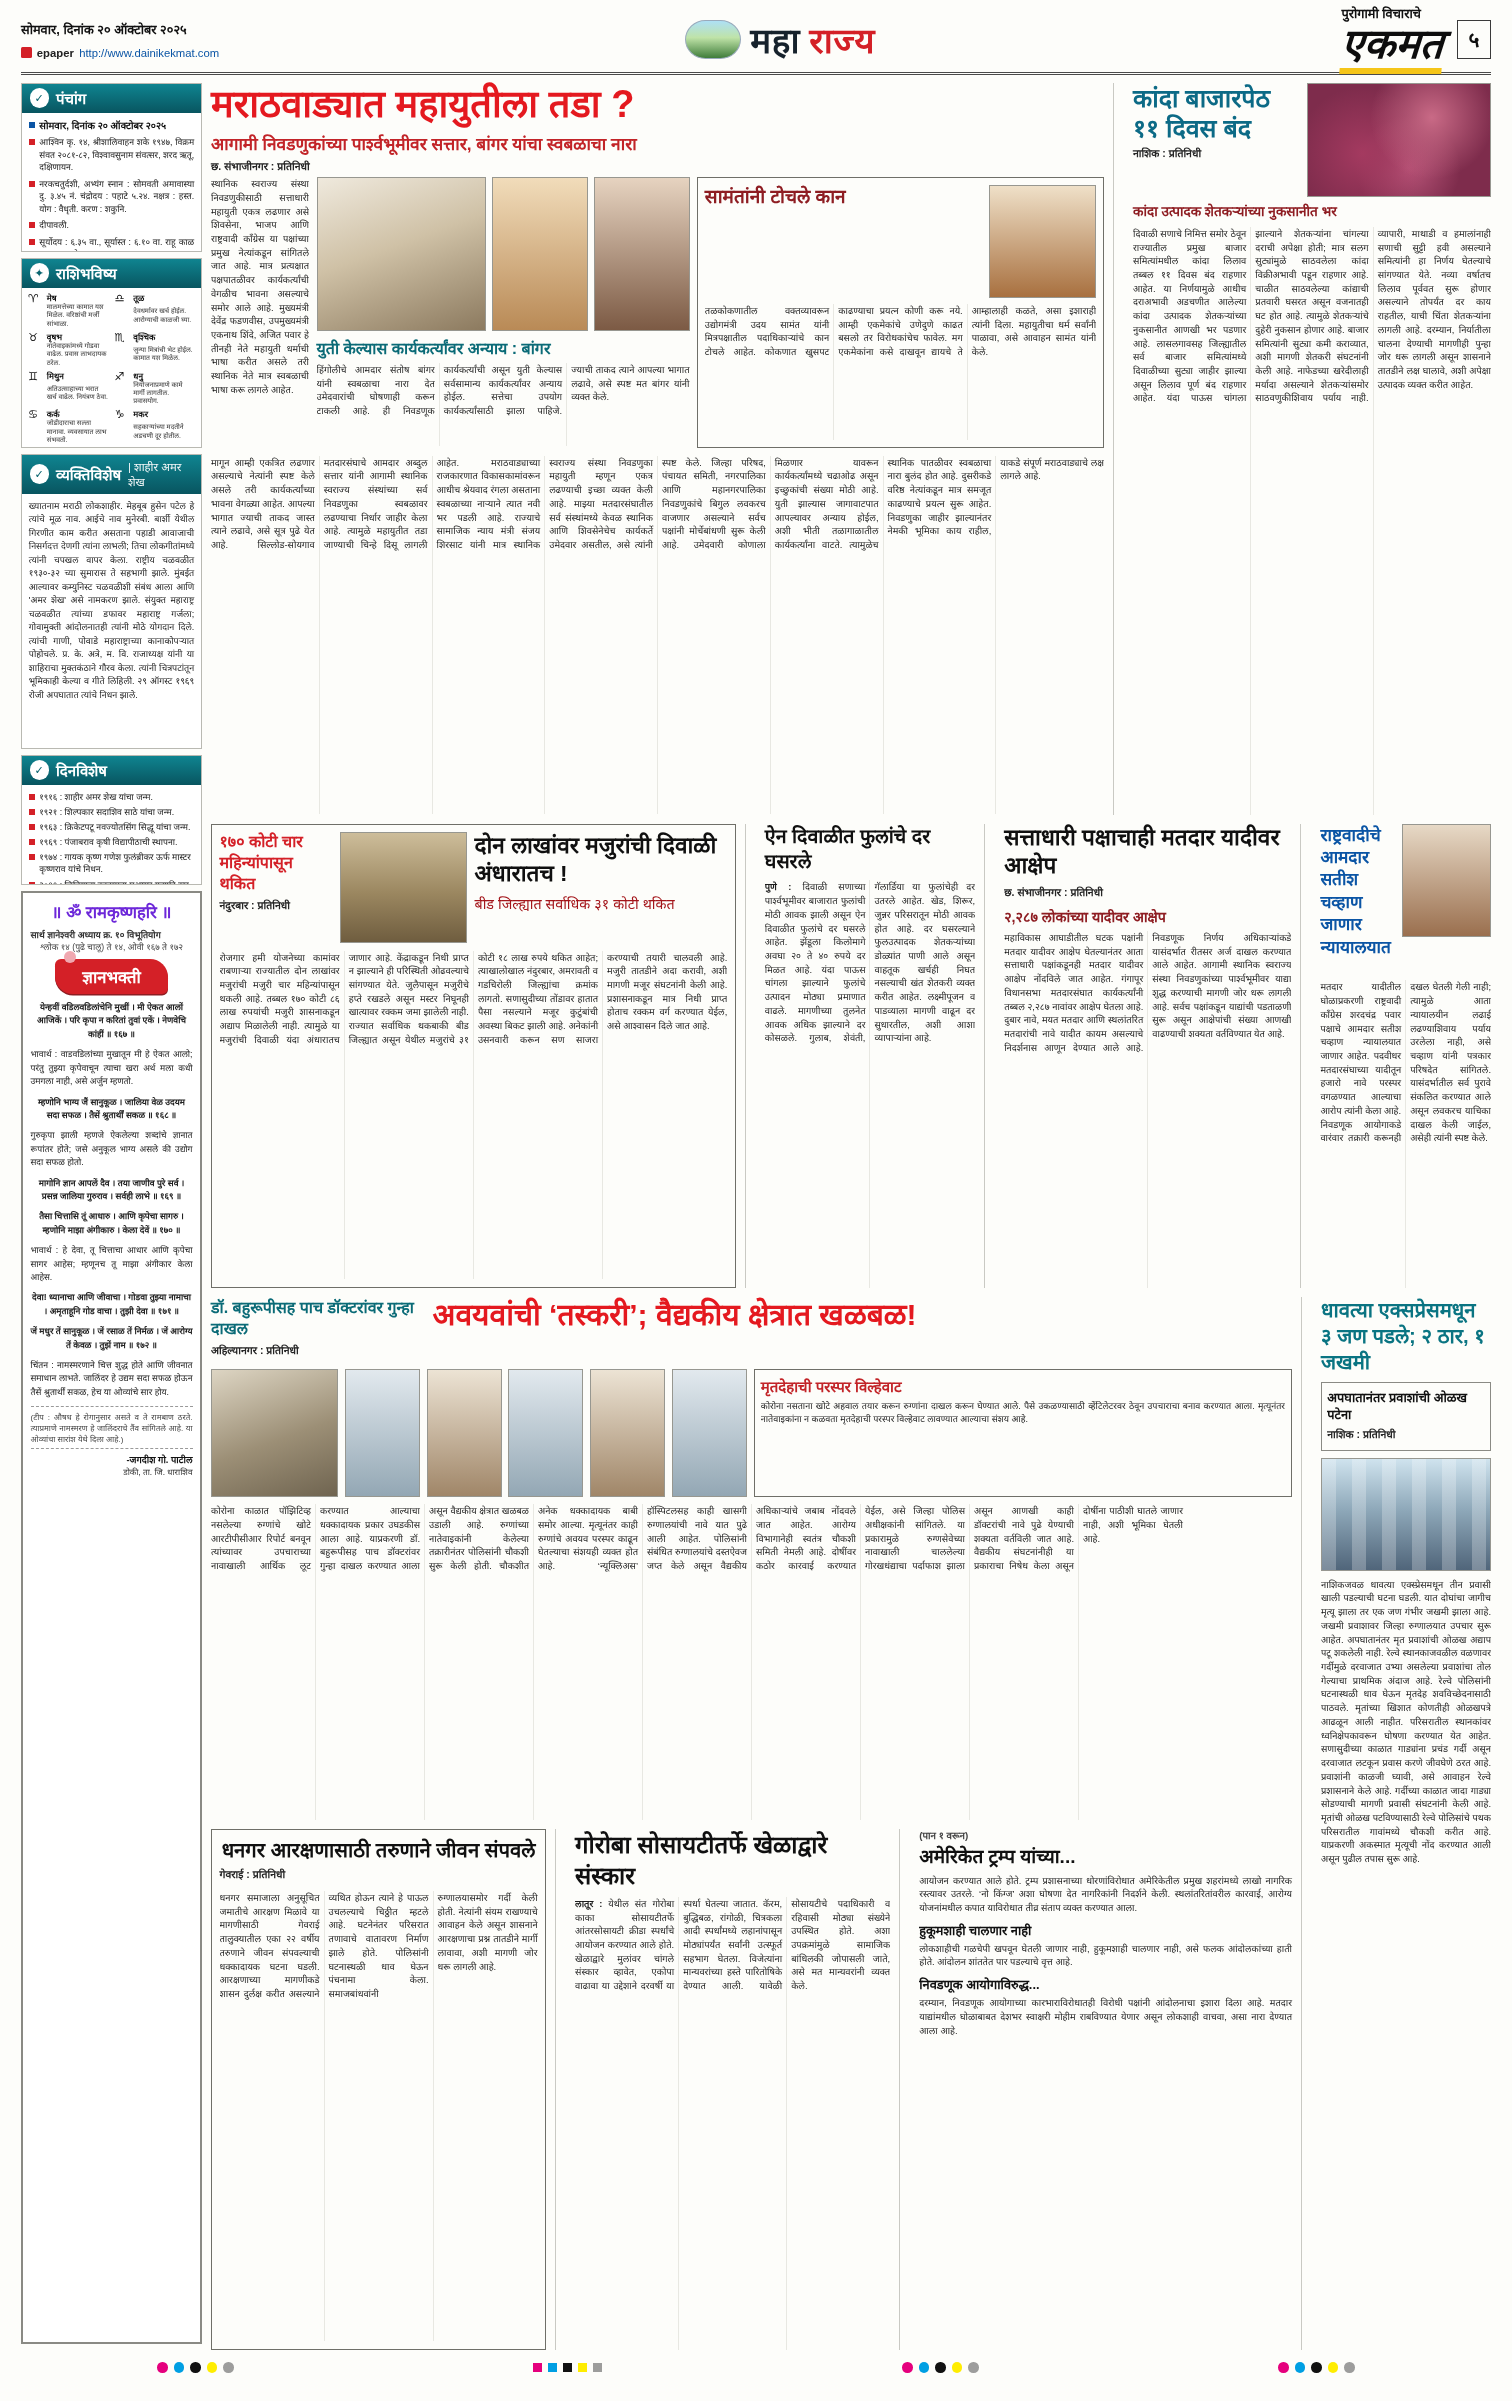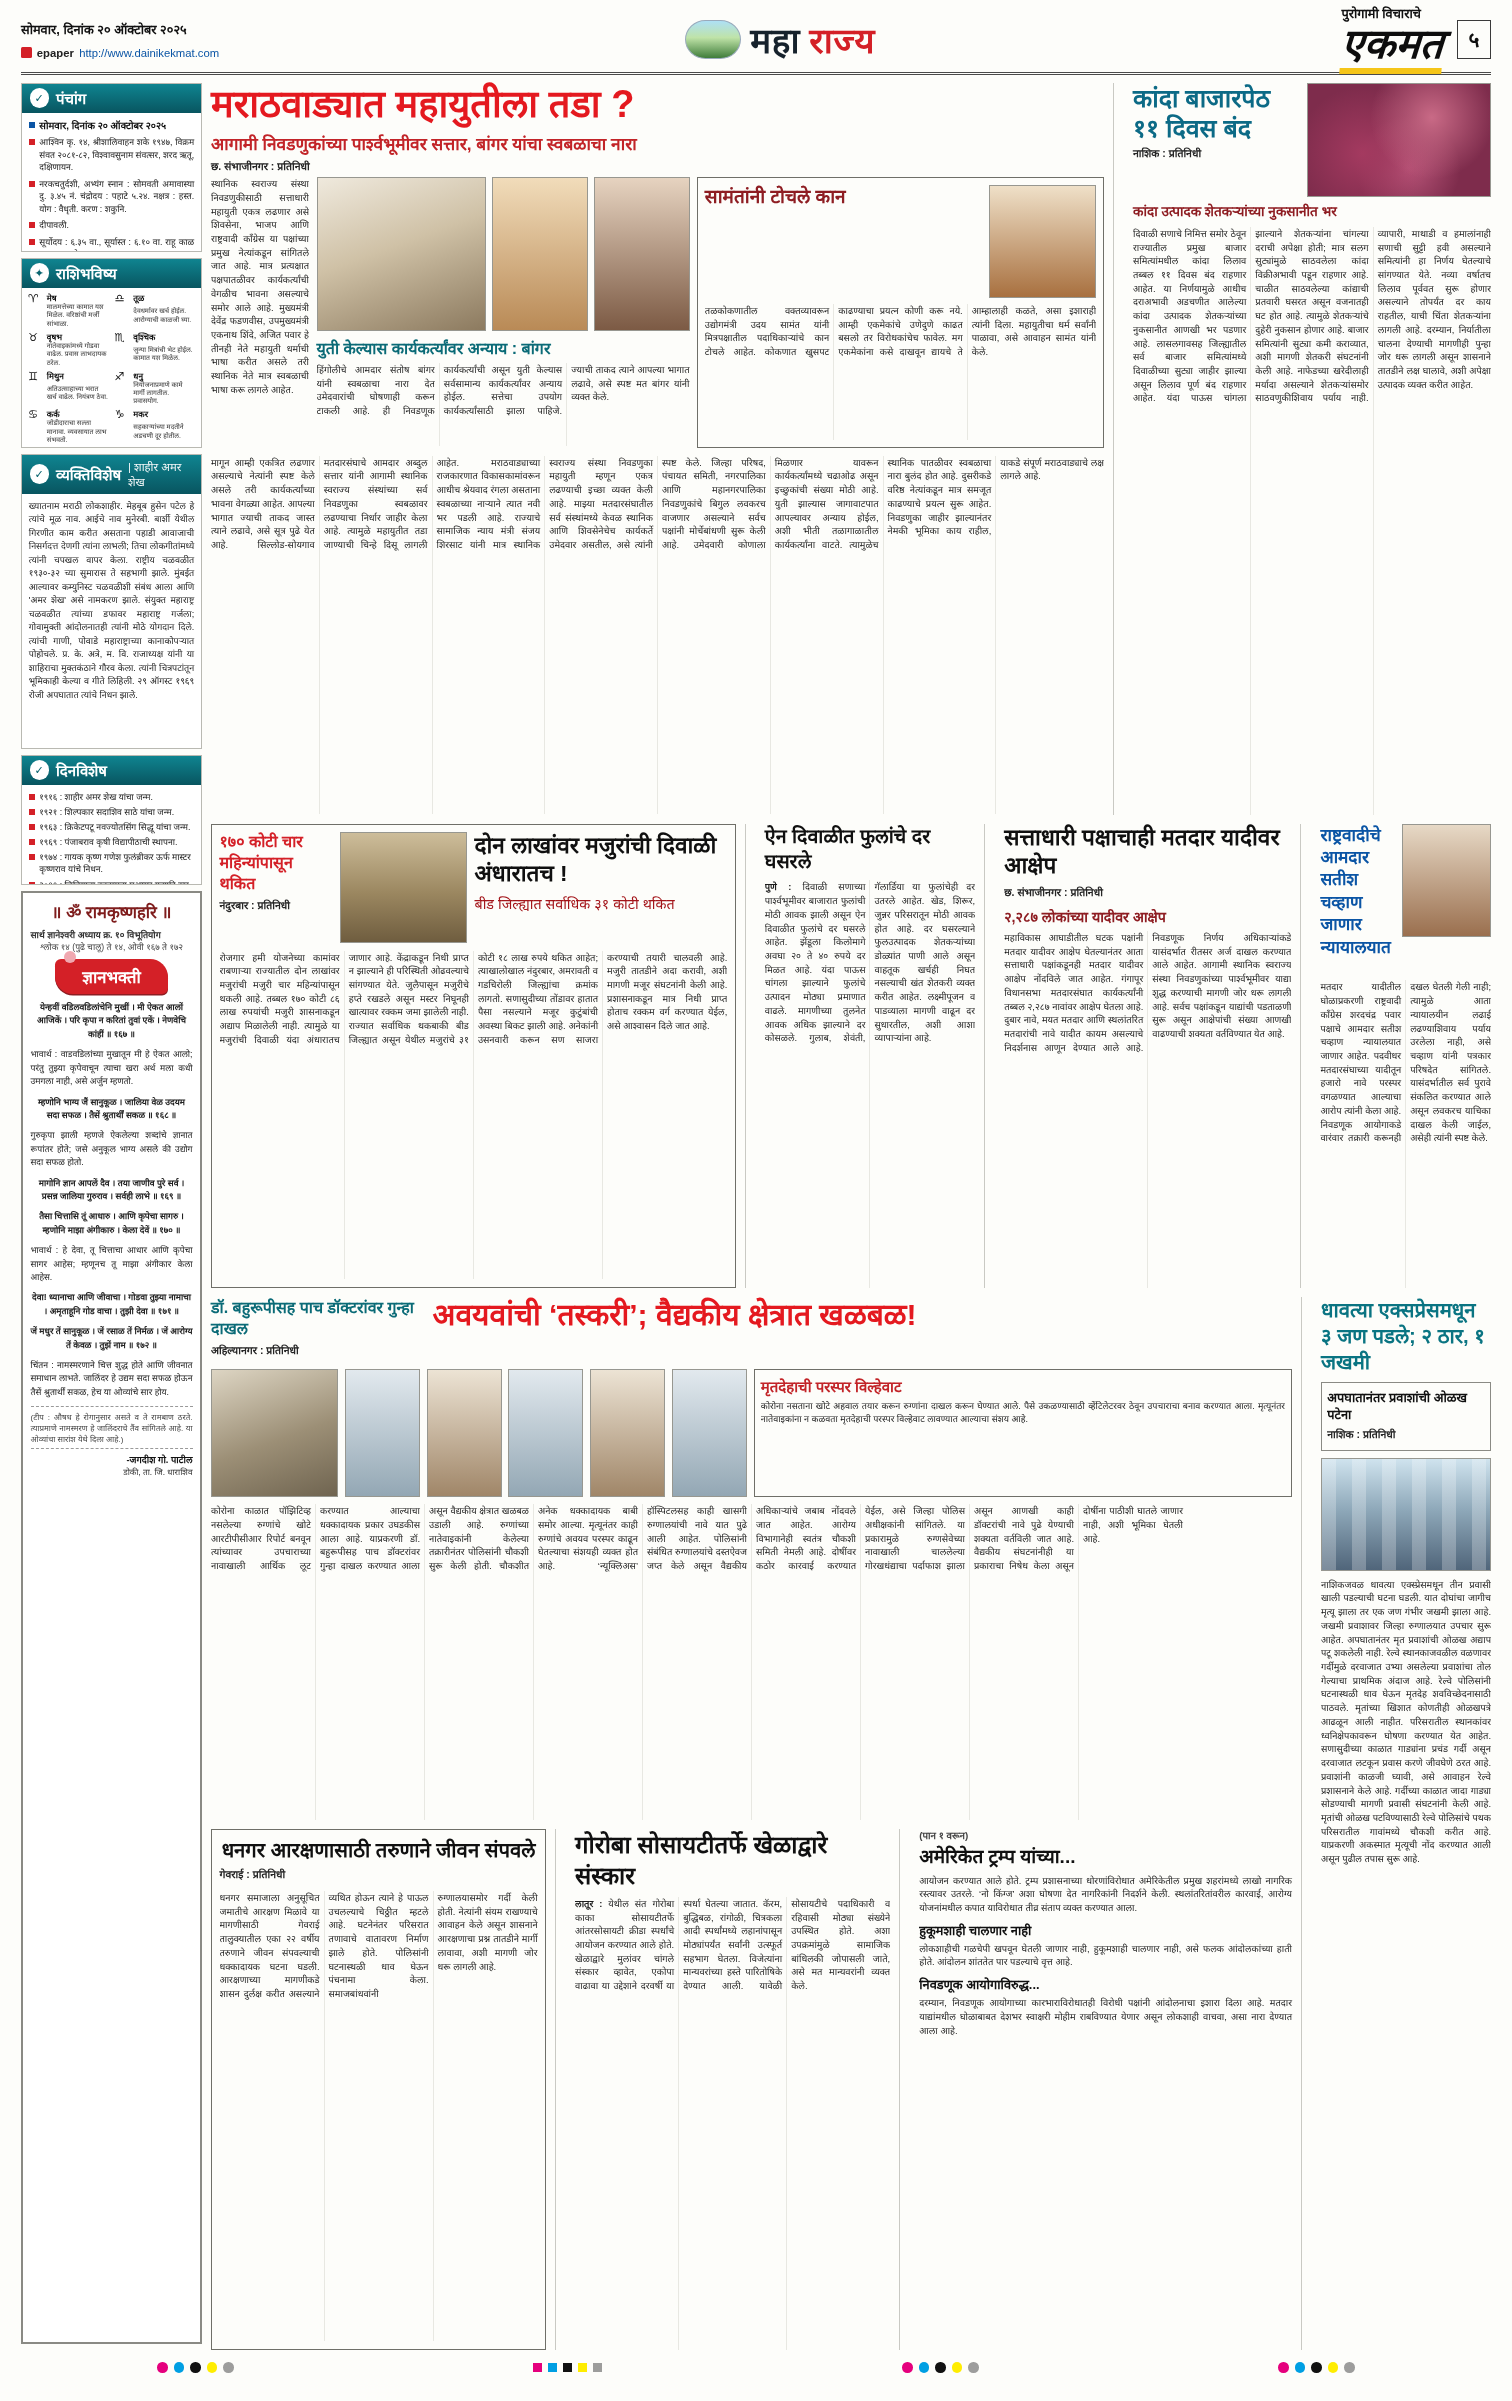--- a/index.html
+++ b/index.html
@@ -42,21 +42,21 @@
 .rz-grid{display:grid;grid-template-columns:1fr 1fr;column-gap:6px;padding:4.5px 6px}
 .rz{display:grid;grid-template-columns:15px 1fr;column-gap:3.8px;margin-bottom:2.3px}
 .rz-g{grid-row:span 2;font-size:11.3px;color:#111;line-height:1.2}
 .rz-n{font-weight:bold;font-size:8.3px}
 .rz-t{font-size:6.8px;line-height:1.25;color:#333;grid-column:2}
 #vyakti{height:295px}
 .v-body{padding:6px 6.8px;font-size:9px;line-height:1.5;text-align:justify;color:#222;height:256px;overflow:hidden}
 #din{height:130px}
 .din-item{display:flex;gap:4.5px;font-size:8.7px;line-height:1.4;margin-bottom:3px;align-items:flex-start;color:#222}
 #om{flex:1;border:2.3px double #8a8a84;padding:7.5px 7.5px}
-.om-title{font-weight:800;font-size:16.6px;text-align:center;color:#7f1d1d;margin-bottom:4.5px}
+.om-title{font-weight:800;font-size:16.6px;text-align:center;color:#6d28d9;margin-bottom:4.5px}
 .om-sub{font-size:9px;font-weight:bold;text-align:left;color:#333}
 .om-sub2{font-size:8.7px;text-align:center;color:#444;margin-bottom:6px}
 .om-logo{margin:4.5px auto 7.5px;width:113px;background:#d42027;color:#fff;font-weight:800;font-size:16.6px;text-align:center;border-radius:6px 18px 6px 18px;padding:6px 3px;box-shadow:0 1.5px 0 #8e1d22;position:relative}
 .om-logo::before{content:"";position:absolute;left:9px;top:-7.5px;width:12px;height:12px;border-radius:50%;background:#f0a8b0}
 .verse{font-size:8.7px;line-height:1.55;text-align:justify;color:#222;margin-bottom:6.8px}
 .verse.center{text-align:center;font-weight:bold}
 .om-note{font-size:8px;color:#444;border-top:0.8px dashed #999;border-bottom:0.8px dashed #999;padding:3.8px 0;margin:4.5px 0;text-align:justify}
 .om-sig{font-weight:bold;font-size:9.4px;text-align:right;color:#111}
 .om-sig2{font-size:8.3px;text-align:right;color:#333}
 

